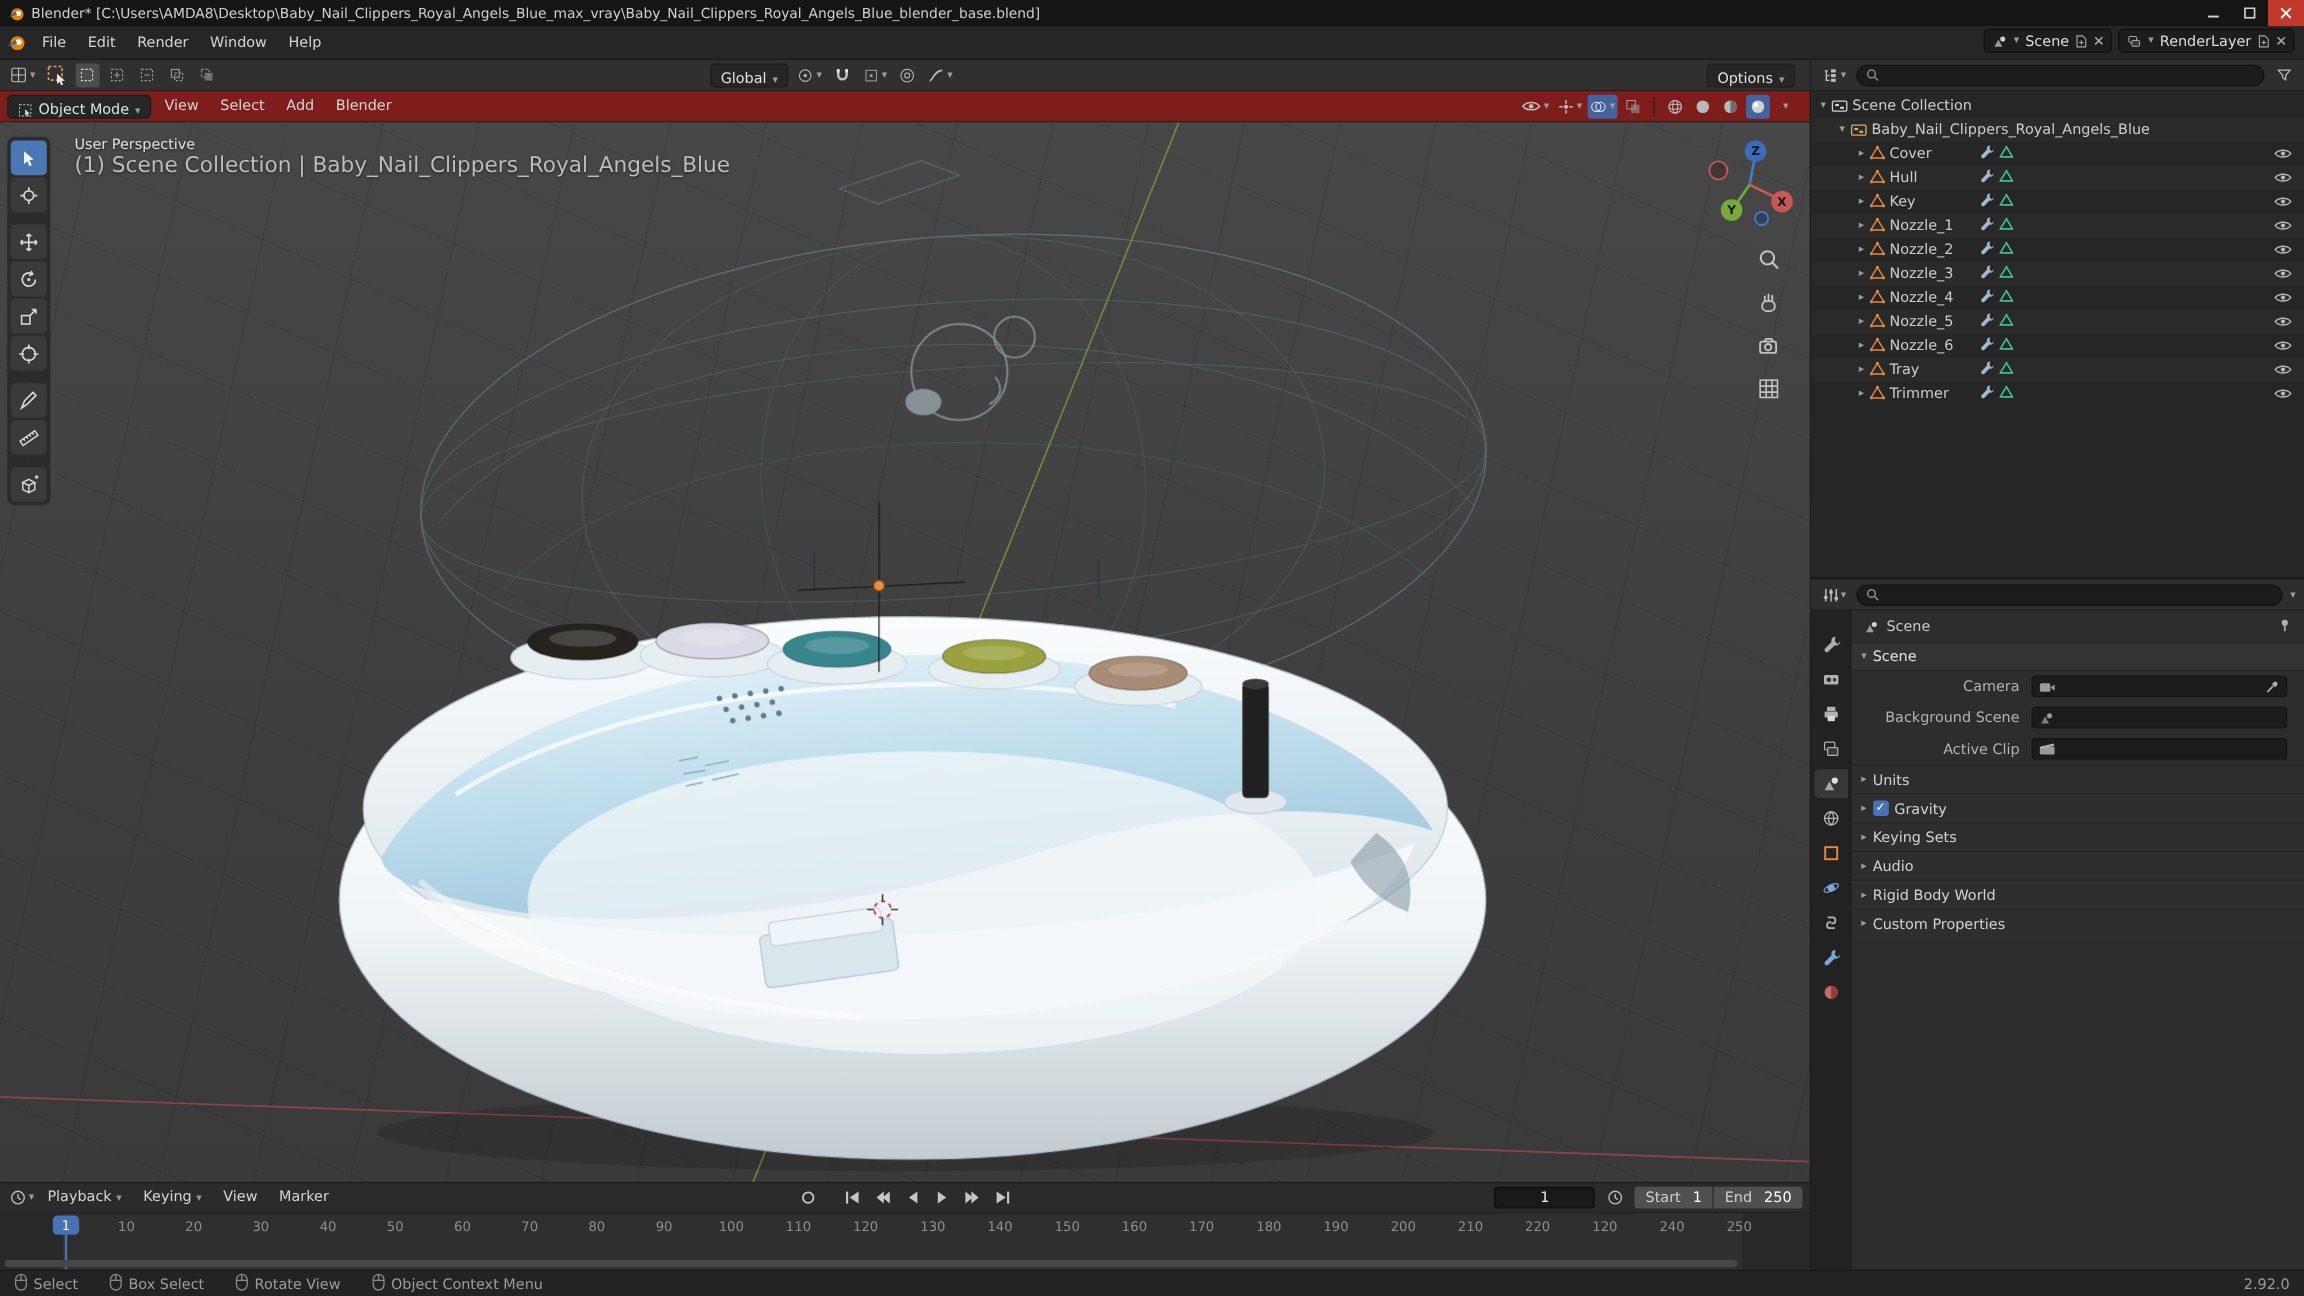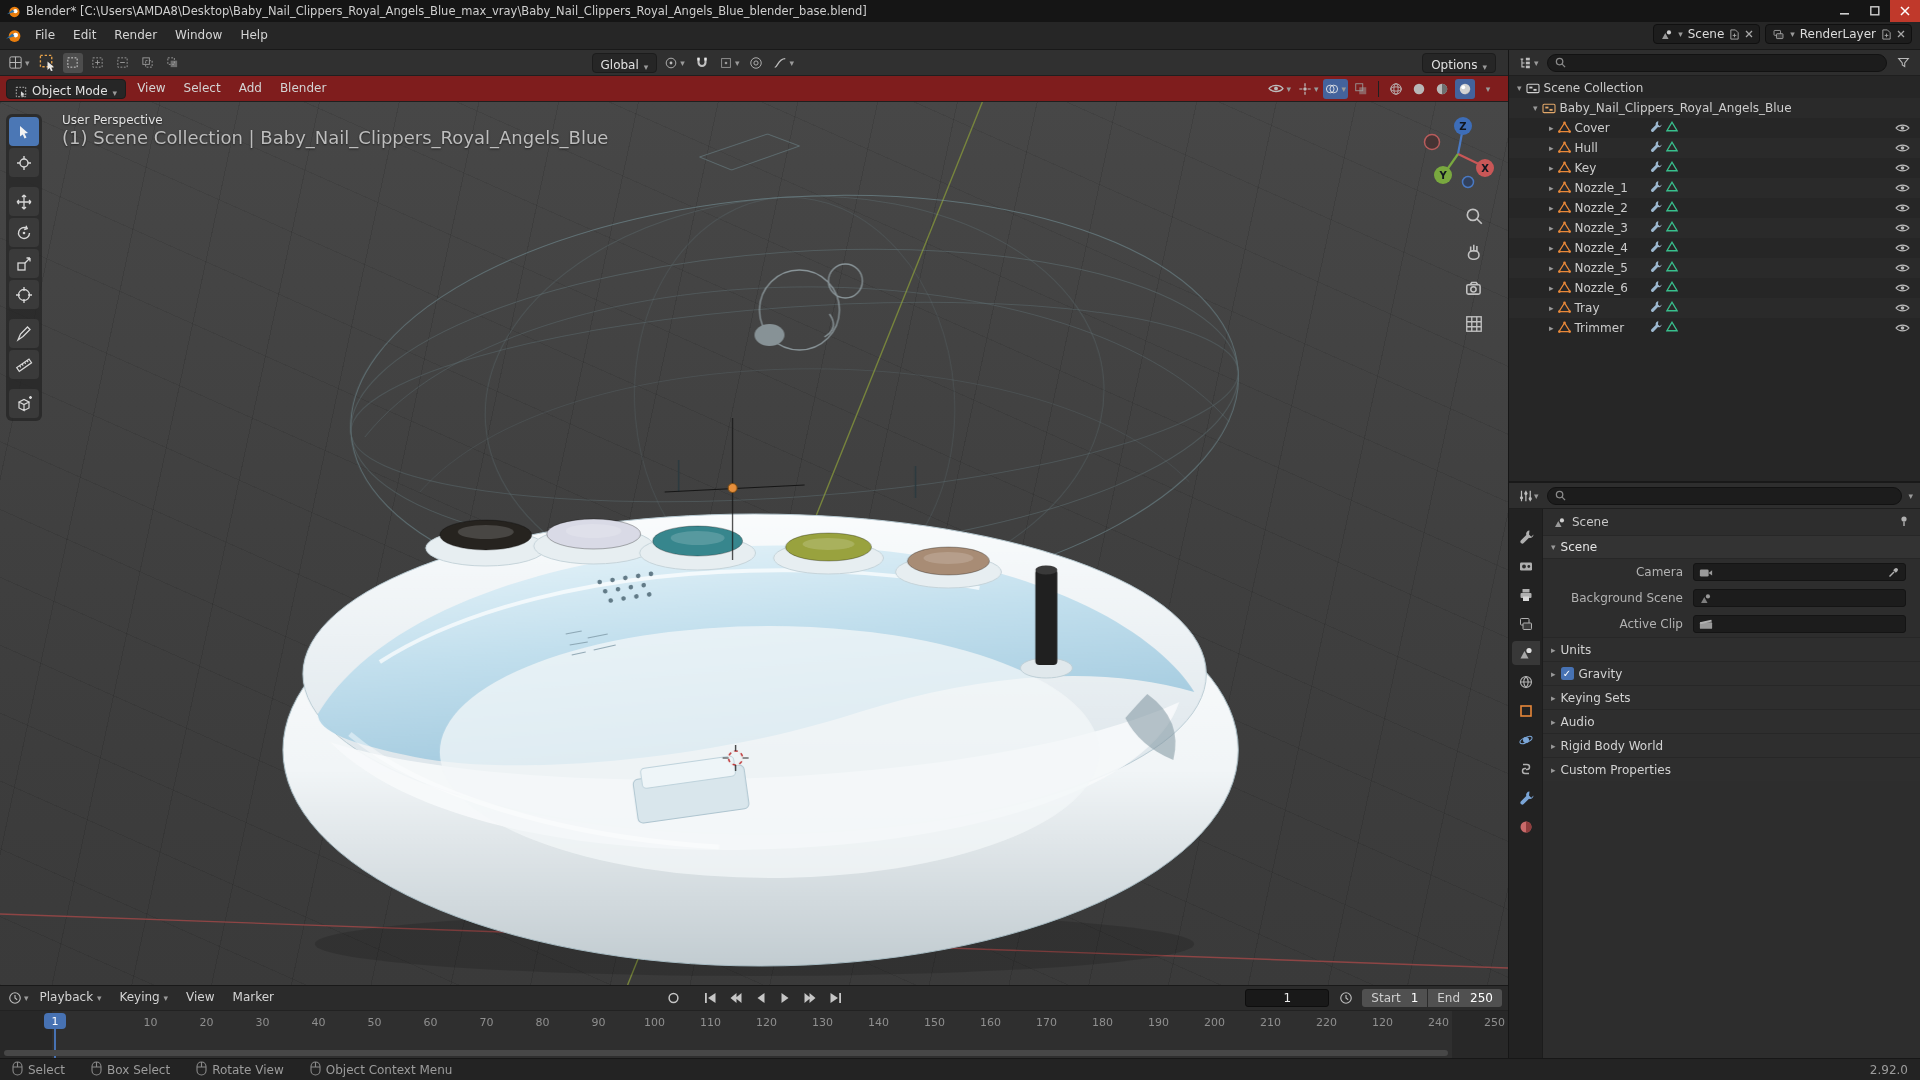--- a/index.html
+++ b/index.html
@@ -78,21 +78,21 @@
   .tl-right { margin-left:auto; display:flex; align-items:center; gap:5px; }
   .frame-field { width:84px; height:18px; background:#191919; border:1px solid #0e0e0e; border-radius:3px;
     color:#ececec; display:flex; align-items:center; justify-content:center; }
   .range-group { display:flex; }
   .range-chip { height:18px; background:#505050; display:flex; align-items:center; gap:10px; padding:0 9px; }
   .range-chip:first-child { border-radius:3px 0 0 3px; margin-right:1px; }
   .range-chip:last-child { border-radius:0 3px 3px 0; }
   .rlabel { color:#cfcfcf; } .rval { color:#ffffff; }
   .tl-body { flex:1; position:relative; background:#2f2f2f; overflow:hidden; }
   .dim { position:absolute; top:0; bottom:0; background:#282828; }
-  .tick { position:absolute; top:5px; transform:translateX(-50%); font-size:11px; color:#8f8f8f;margin-left:45px; }
+  .tick { position:absolute; top:5px; transform:translateX(-50%); font-size:11px; color:#8f8f8f; }
   .playhead { position:absolute; top:0; bottom:0; width:0; }
   .ph-pill { position:absolute; left:-11px; top:2px; width:22px; height:16px; background:#4772b3; border-radius:4px;
     color:#fff; font-size:11px; display:flex; align-items:center; justify-content:center; }
   .ph-line { position:absolute; left:-1px; top:18px; bottom:0; width:2px; background:#4772b3; }
   .tl-scrollbar { position:absolute; left:4px; right:60px; bottom:2px; height:6px; background:#474747; border-radius:3px; }
 
   
   .statusbar { height:22px; background:#232323; border-top:1px solid #171717; display:flex; align-items:center;
     gap:26px; padding:0 12px; color:#9c9c9c; flex:0 0 auto; }
   .hint { display:inline-flex; align-items:center; gap:5px; }

